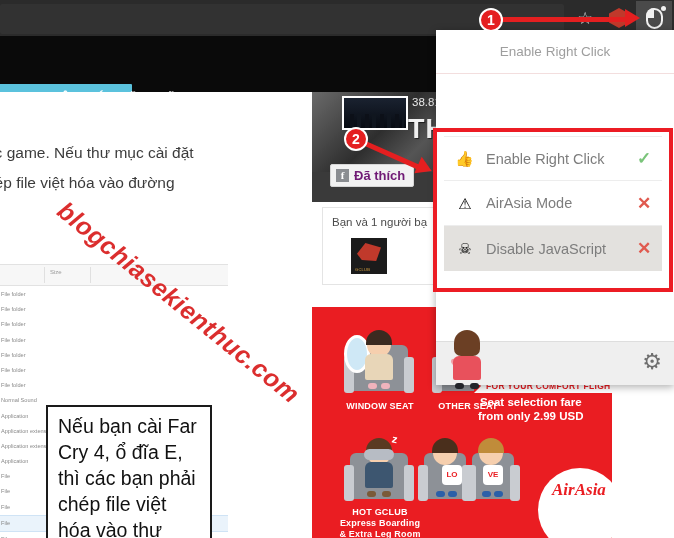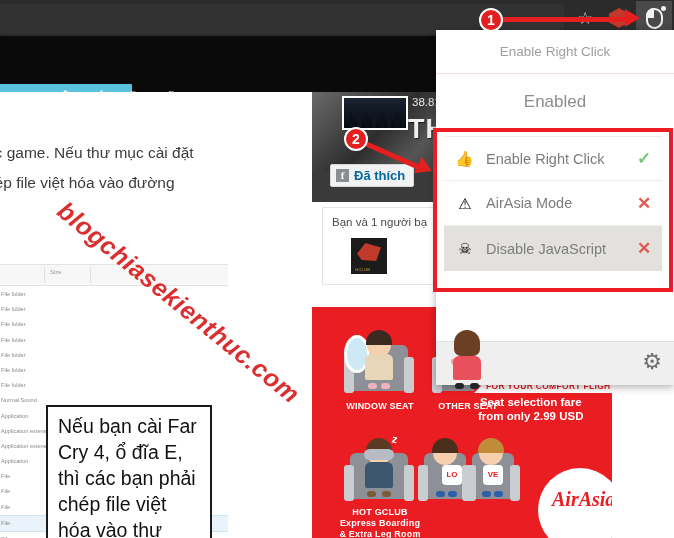--- a/index.html
+++ b/index.html
@@ -184,21 +184,21 @@
     border: 1px solid #d6d6d6;
     border-radius: 2px;
     padding: 3px 8px 3px 5px;
     display: flex; align-items: center; gap: 5px;
   }
   .fb-f {
     width: 13px; height: 13px; background: #8a8d91; color: #ffffff;
     font-size: 11px; font-weight: bold; line-height: 13px; text-align: center;
     font-family: "Liberation Serif", serif;
   }
-  .fb-like-label { color: #0369a1; font-size: 13px; font-weight: bold; }
+  .fb-like-label { color: #701a75; font-size: 13px; font-weight: bold; }
 
   .fb-friends {
     position: absolute; left: 22px; top: 115px;
     width: 180px; height: 78px;
     background: #ffffff;
     border: 1px solid #e4e4e4;
     box-sizing: border-box;
     padding: 8px 0 0 9px;
   }
   .fb-friends-text { color: #4b4b4b; font-size: 11.5px; white-space: nowrap; }
@@ -291,22 +291,22 @@
     position: absolute; left: 166px; top: 88px;
     color: #ffffff; font-size: 11.5px; font-weight: bold;
     line-height: 14px; text-align: center; white-space: pre-line;
   }
   .aa-logo {
     position: absolute; right: -10px; bottom: -14px;
     width: 84px; height: 84px; border-radius: 50%;
     background: #ffffff;
   }
   .aa-logo span {
-    position: absolute; left: 14px; top: 20px;
-    color: #ea1d22; font-size: 20px; font-weight: bold;
+    position: absolute; left: 14px; top: 12px;
+    color: #ea1d22; font-size: 17px; font-weight: bold;
     font-style: italic; font-family: "Liberation Serif", serif;
     white-space: nowrap;
   }
 
   
   .popup {
     position: absolute; left: 436px; top: 30px;
     width: 238px; height: 355px;
     background: #ffffff;
     box-shadow: 0 2px 8px rgba(0,0,0,.32);
@@ -575,21 +575,20 @@
         <span>AirAsia</span>
       </div>
     </div>
   </div>
 
   <div class="watermark">blogchiasekienthuc.com</div>
 
   <div class="popup">
     <div class="popup-title">Enable Right Click</div>
     <div class="popup-divider"></div>
-    <div class="popup-status">Enabled</div>
 
     <div class="menu" id="popup-menu">
         <div class="menu-row">
           <span class="menu-icon">👍</span>
           <span class="menu-label">Enable Right Click</span>
           <span class="menu-state state-on">✓</span>
         </div>
         <div class="menu-row">
           <span class="menu-icon">⚠</span>
           <span class="menu-label">AirAsia Mode</span>

